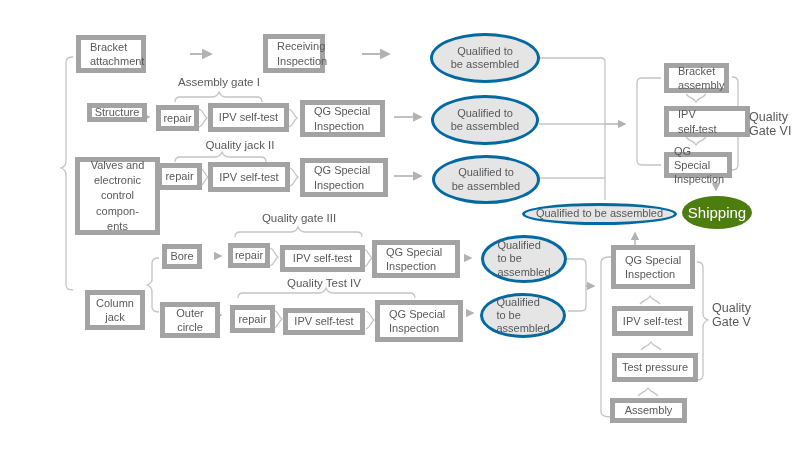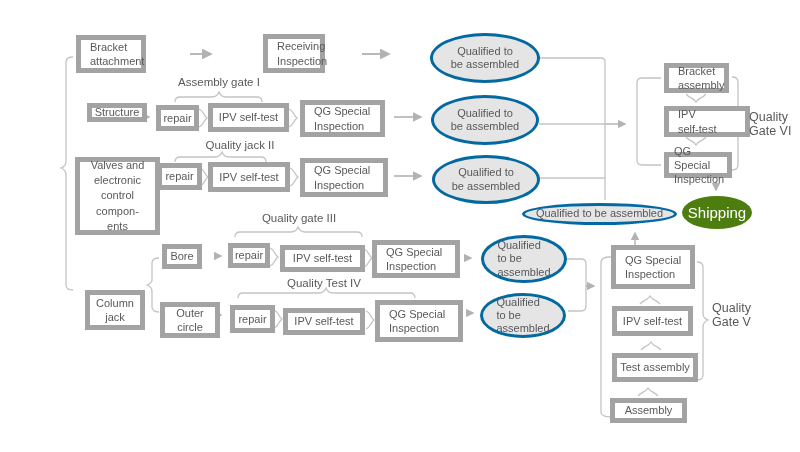--- a/index.html
+++ b/index.html
@@ -141,21 +141,21 @@
 Inspection</div>
   <div class="oval al" style="left:480px;top:293px;width:86px;height:45px;">Qualified
 to be
 assembled</div>
 
   <div class="oval" style="left:522px;top:203px;width:155px;height:22px;">Qualified to be assembled</div>
 
   <div class="box al" style="left:611px;top:245px;width:84px;height:44px;">QG Special
 Inspection</div>
   <div class="box" style="left:612px;top:306px;width:81px;height:30px;">IPV self-test</div>
-  <div class="box" style="left:612px;top:353px;width:86px;height:29px;">Test assembly</div>
+  <div class="box" style="left:612px;top:353px;width:86px;height:29px;">Test pressure</div>
   <div class="box" style="left:610px;top:398px;width:77px;height:25px;">Assembly</div>
   <div class="lbl gate-lbl" style="left:712px;top:301px;">Quality
 Gate V</div>
 
   <div class="box al" style="left:664px;top:63px;width:65px;height:30px;">Bracket
 assembly</div>
   <div class="box al" style="left:664px;top:106px;width:86px;height:31px;">IPV
 self-test</div>
   <div class="box al" style="left:664px;top:152px;width:68px;height:26px;padding-left:5px;">QG Special
 Inspection</div>

